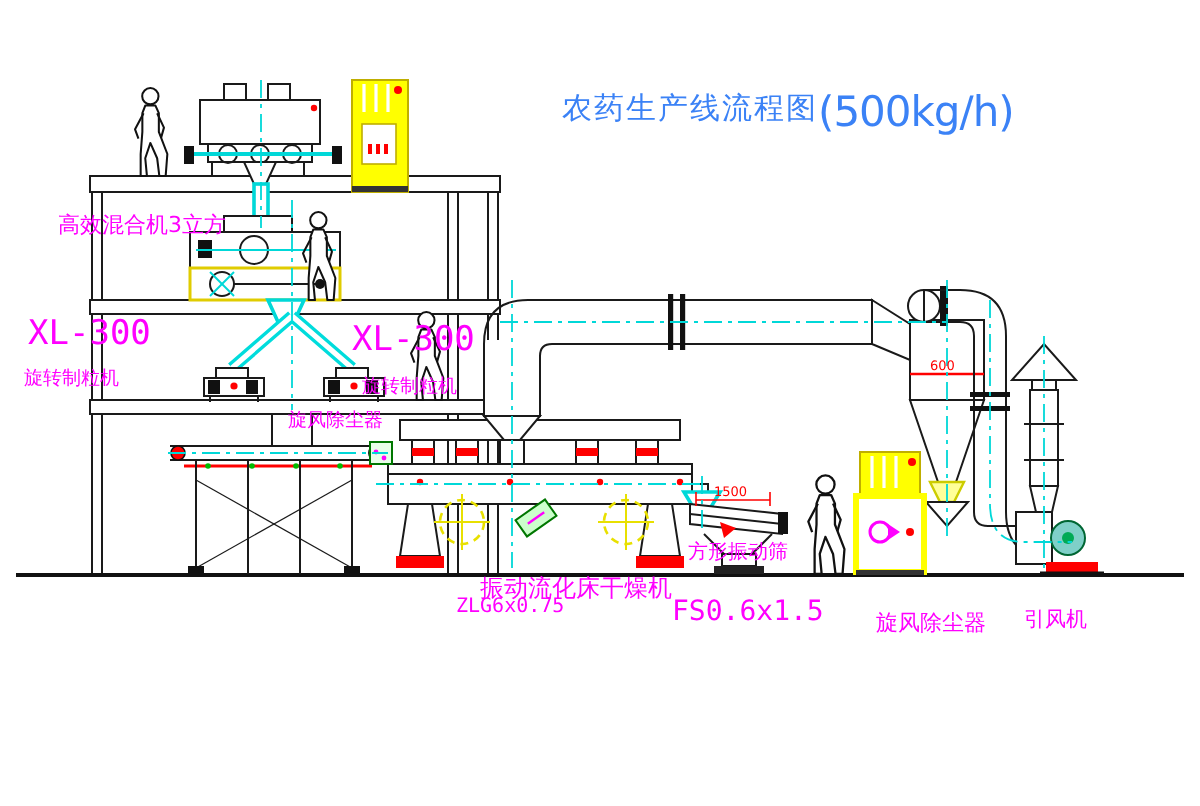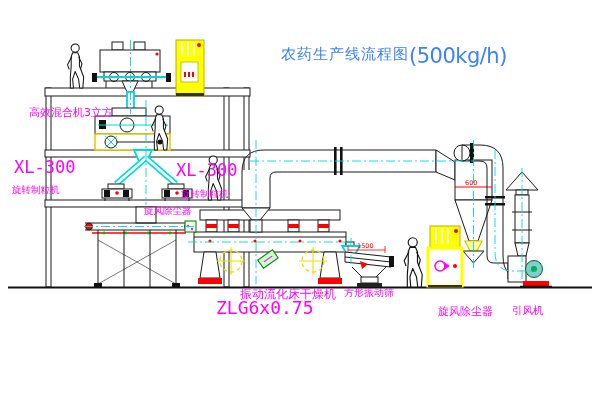--- a/index.html
+++ b/index.html
@@ -269,22 +269,23 @@
   <text class="dim" x="465" y="185">600</text>
 </svg>
 
 <div class="lbl" style="left:29px;top:107px;font-size:11px">高效混合机3立方</div>
 <div class="lbl mono" style="left:14px;top:159px;font-size:17px">XL-300</div>
 <div class="lbl" style="left:12px;top:185px;font-size:9.5px">旋转制粒机</div>
 <div class="lbl mono" style="left:176px;top:162px;font-size:17px">XL-300</div>
 <div class="lbl" style="left:181px;top:189px;font-size:9.5px">旋转制粒机</div>
 <div class="lbl" style="left:144px;top:206px;font-size:9.5px">旋风除尘器</div>
 <div class="lbl" style="left:240px;top:288px;font-size:12px">振动流化床干燥机</div>
-<div class="lbl mono" style="left:216px;top:299px;font-size:18px">ZLG6x0.75</div>
-<div class="lbl" style="left:344px;top:288px;font-size:10px">方形振动筛</div>
+<div class="lbl mono" style="left:228px;top:299px;font-size:10px">ZLG6x0.75</div>
+<div class="lbl" style="left:344px;top:272px;font-size:10px">方形振动筛</div>
+<div class="lbl mono" style="left:336px;top:299px;font-size:14px">FS0.6x1.5</div>
 <div class="lbl" style="left:438px;top:306px;font-size:11px">旋风除尘器</div>
 <div class="lbl" style="left:512px;top:305px;font-size:10.5px">引风机</div>
 
 <div class="title-row">
   <span class="t-zh">农药生产线流程图</span>
       <span class="t-cap">(500kg/h)</span>
 </div>
 
 </div>
 

